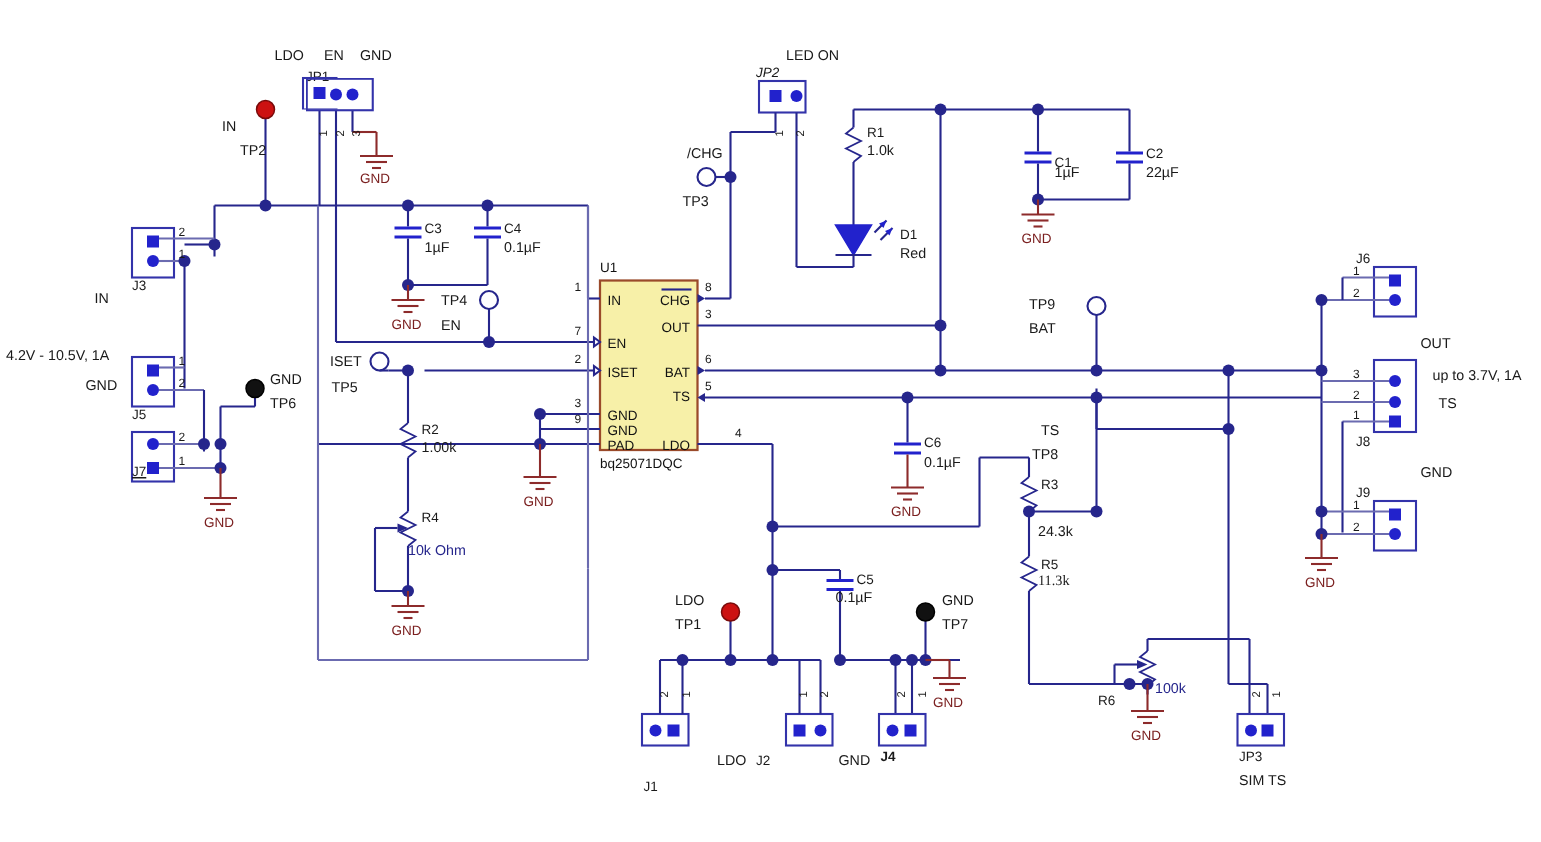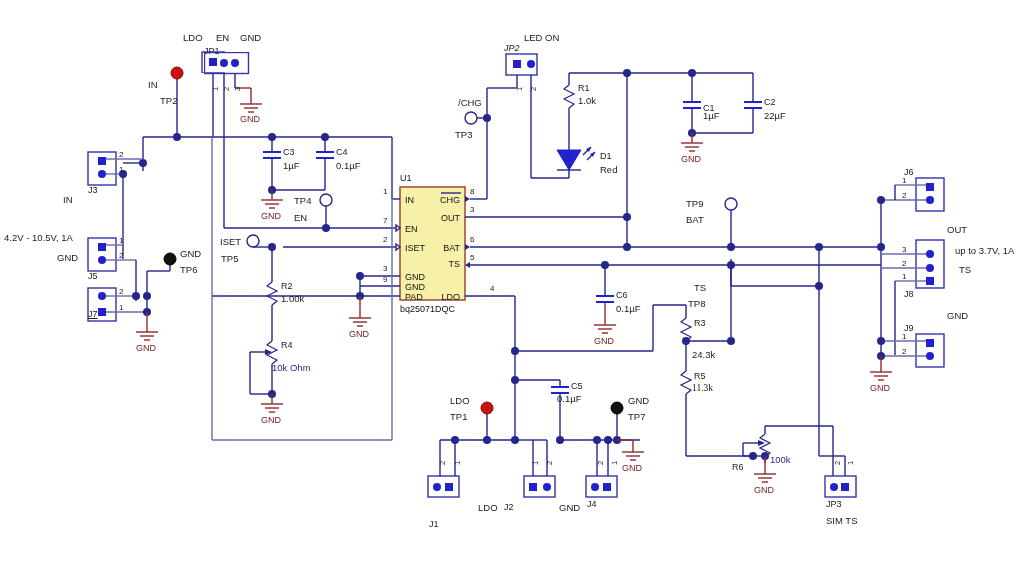--- a/index.html
+++ b/index.html
@@ -478,21 +478,21 @@
   <div class="lbl refdes" style="left:429px;top:520px;">J1</div>
   <div class="lbl" style="left:478px;top:503px;">LDO</div>
 
   <div class="lbl vert" style="left:532px;top:465px;">1</div>
   <div class="lbl vert" style="left:546px;top:465px;">2</div>
   <div class="lbl refdes" style="left:504px;top:503px;">J2</div>
   <div class="lbl" style="left:559px;top:503px;">GND</div>
 
   <div class="lbl vert" style="left:597px;top:465px;">2</div>
   <div class="lbl vert" style="left:611px;top:465px;">1</div>
-  <div class="lbl refdes" style="left:587px;top:500px;">J4</div>
+  <div class="lbl refdes" style="left:587px;top:500px;font-weight:bold;">J4</div>
 
   <div class="lbl vert" style="left:834px;top:465px;">2</div>
   <div class="lbl vert" style="left:847px;top:465px;">1</div>
   <div class="lbl refdes" style="left:826px;top:500px;">JP3</div>
   <div class="lbl" style="left:826px;top:516px;">SIM TS</div>
 
   <div class="lbl pin" style="left:119px;top:151px;">2</div>
   <div class="lbl pin" style="left:119px;top:166px;">1</div>
   <div class="lbl refdes" style="left:88px;top:186px;">J3</div>
   <div class="lbl pin" style="left:119px;top:237px;">1</div>

